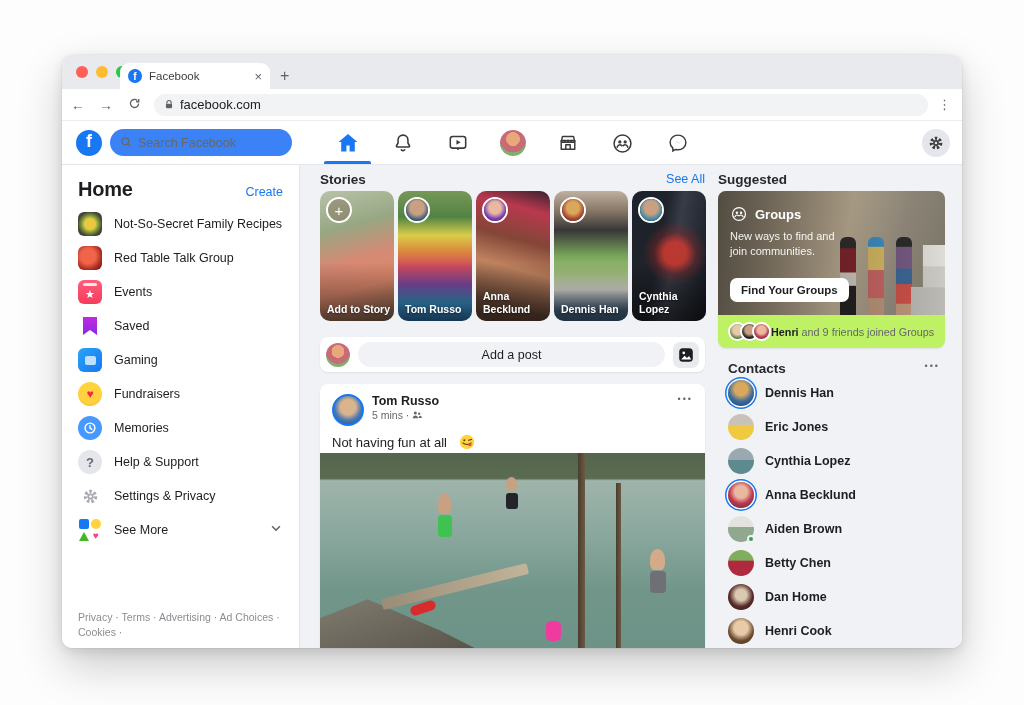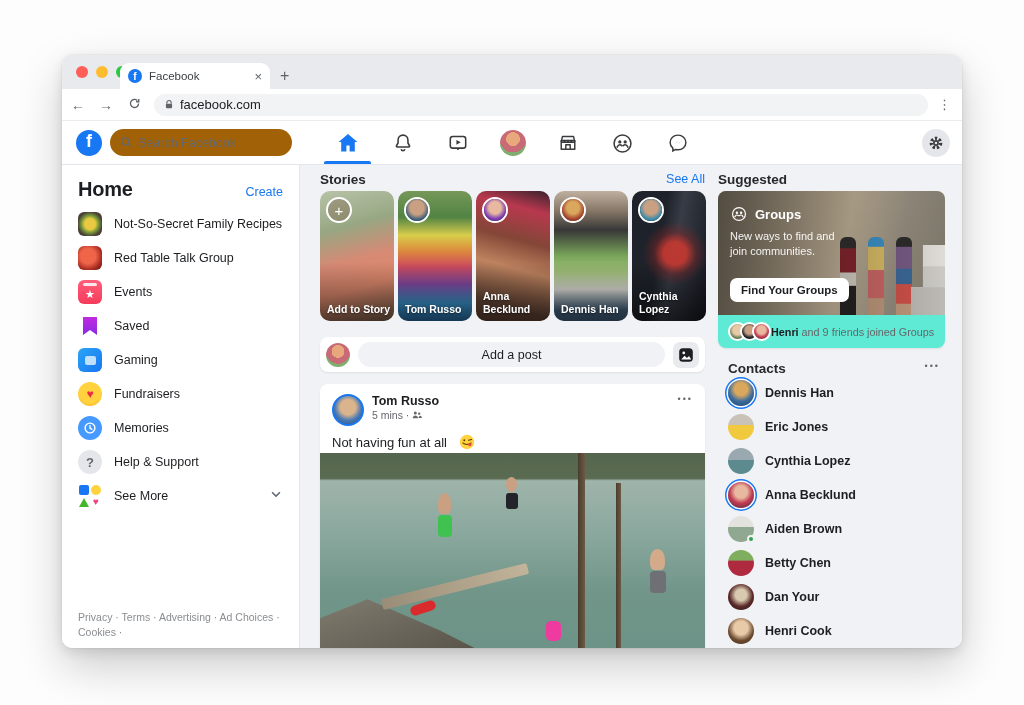--- a/index.html
+++ b/index.html
@@ -30,21 +30,21 @@
              display:flex; align-items:center; padding:0 10px; gap:6px; }
   .urltext { font-size:13px; color:#202124; }
   .kebab { color:#5f6368; font-size:13px; margin-right:10px; letter-spacing:1px; }
 
   
   .fbnav { position:absolute; left:0; top:66px; width:100%; height:44px; background:#fff;
            border-bottom:1px solid #e4e6eb; }
   .fblogo { position:absolute; left:14px; top:9px; width:26px; height:26px; border-radius:50%;
             background:#1877F2; color:#fff; font-weight:bold; font-size:18px;
             display:flex; align-items:center; justify-content:center; padding-bottom:3px; }
-  .searchpill { position:absolute; left:48px; top:8px; width:182px; height:27px; background:#a16207;
+  .searchpill { position:absolute; left:48px; top:8px; width:182px; height:27px; background:#3b82f6;
                 border-radius:14px; display:flex; align-items:center; padding:0 10px; gap:6px; }
   .searchpill input { border:0; outline:0; background:transparent; font-size:12.5px; width:140px;
                       color:#1c1e21; font-family:"Liberation Sans",sans-serif; }
   .searchpill input::placeholder { color:#65676b; }
   .navicons { position:absolute; left:258px; top:0; height:44px; display:flex; }
   .navcell { width:55px; height:44px; display:flex; align-items:center; justify-content:center; position:relative; }
   .underline { position:absolute; left:262px; bottom:0; width:47px; height:3px; background:#1877F2; border-radius:2px 2px 0 0; }
   .nav-avatar { width:26px; height:26px; border-radius:50%;
                 background:radial-gradient(circle at 50% 35%, #e8a87c 0 32%, #c96b77 33% 62%, #7fae6f 63%); }
   .gearbtn { position:absolute; right:12px; top:8px; width:28px; height:28px; border-radius:50%;
@@ -151,21 +151,21 @@
   .gcf2 { left:150px; background:linear-gradient(180deg,#3a9ad9 12%,#e8c96a 13% 42%,#d96a6a 43% 78%,#caa083 79%); }
   .gcf3 { left:178px; background:linear-gradient(180deg,#2a2a2a 12%,#7a5c8a 13% 40%,#3a6b9f 41% 60%,#d9524a 61% 85%,#caa083 86%); }
   .gc-stairs { position:absolute; right:0; bottom:0; width:34px; height:70px; background:linear-gradient(180deg,#e8e6e0 0 30%,#d4d2cc 31% 60%,#c4c2bc 61%); clip-path:polygon(35% 0,100% 0,100% 100%,0 100%,0 60%,35% 60%); }
   .gc-overlay { position:absolute; inset:0; background:linear-gradient(90deg,rgba(40,36,30,.62) 0%,rgba(40,36,30,.35) 45%,rgba(40,36,30,.05)); }
   .gc-content { position:absolute; inset:0; padding:14px 12px; color:#fff; }
   .gc-row { display:flex; align-items:center; gap:7px; }
   .gc-label { font-weight:bold; font-size:13px; }
   .gc-desc { font-size:11px; line-height:1.35; color:rgba(255,255,255,.92); margin-top:6px; width:120px; }
   .gc-btn { position:absolute; left:12px; bottom:13px; background:#fff; color:#1c1e21; font-size:11.5px;
             font-weight:bold; padding:6px 11px; border-radius:7px; border:0; cursor:pointer; font-family:inherit; }
-  .gc-foot { position:absolute; left:418px; top:150px; width:227px; height:33px; background:#5eead4;
+  .gc-foot { position:absolute; left:418px; top:150px; width:227px; height:33px; background:#bef264;
              border-radius:0 0 8px 8px; box-shadow:0 1px 2px rgba(0,0,0,.08);
              display:flex; align-items:center; padding:0 10px; }
   .mini-avs { display:flex; margin-right:7px; }
   .mini-avs .av { width:19px; height:19px; border:2px solid #fff; margin-right:-7px; }
   .fa0 { background:radial-gradient(circle at 50% 40%,#e8c9a8 0 40%,#5c7a4a 70%,#3a5530); }
   .fa1 { background:radial-gradient(circle at 50% 40%,#caa083 0 35%,#23242a 65%,#14151a); }
   .fa2 { background:radial-gradient(circle at 50% 40%,#e8b89f 0 35%,#c23b52 60%,#2a2430); }
   .gc-foottext { font-size:10.8px; color:#65676b; white-space:nowrap; }
   .gc-foottext b { color:#1c1e21; }
 
@@ -338,20 +338,30 @@
               <path d="M8 5v3.2l2.2 1.4"></path>
             </svg>
       </span>
       <span class="sb-label">Memories</span>
     </div>
     <div class="sb-item">
       <span class="sb-ic i-help">?</span>
       <span class="sb-label">Help &amp; Support</span>
     </div>
     <div class="sb-item">
+      <span class="sb-ic">
+        <svg width="17" height="17" viewBox="0 0 24 24">
+              <circle cx="12" cy="12" r="7" fill="none" stroke="#a6aab0" stroke-width="5" stroke-dasharray="3.4 2.7"></circle>
+              <circle cx="12" cy="12" r="4.4" fill="#a6aab0"></circle>
+              <circle cx="12" cy="12" r="1.9" fill="#fff"></circle>
+            </svg>
+      </span>
+      <span class="sb-label">Settings &amp; Privacy</span>
+    </div>
+    <div class="sb-item">
       <span class="sb-ic i-more">
         <span class="grid4">
               <span class="g-sq"></span>
               <span class="g-ci"></span>
               <span class="g-tr"></span>
               <span class="g-ht">♥</span>
             </span>
       </span>
       <span class="sb-label">See More</span>
       <span class="sb-chevron">
@@ -518,21 +528,21 @@
             <span class="online-dot"></span>
           </span>
       <span class="cname">Aiden Brown</span>
     </div>
     <div class="contact" style="top:381px;">
       <span class="av c5"></span>
       <span class="cname">Betty Chen</span>
     </div>
     <div class="contact" style="top:415px;">
       <span class="av c6"></span>
-      <span class="cname">Dan Your</span>
+      <span class="cname">Dan Home</span>
     </div>
     <div class="contact" style="top:449px;">
       <span class="av c7"></span>
       <span class="cname">Henri Cook</span>
     </div>
 
   </div>
 </div>
 </div>
 

